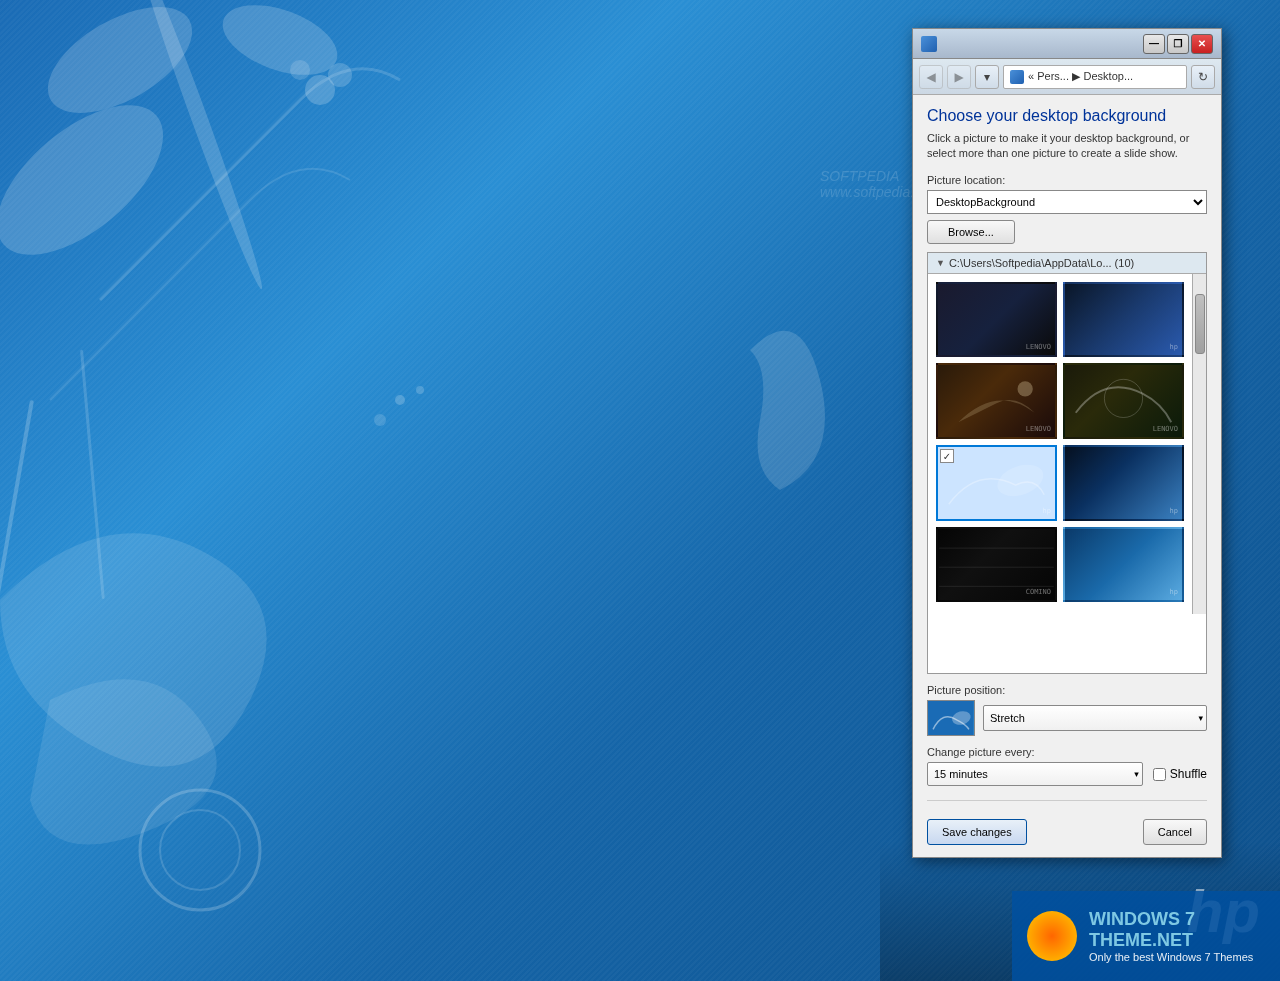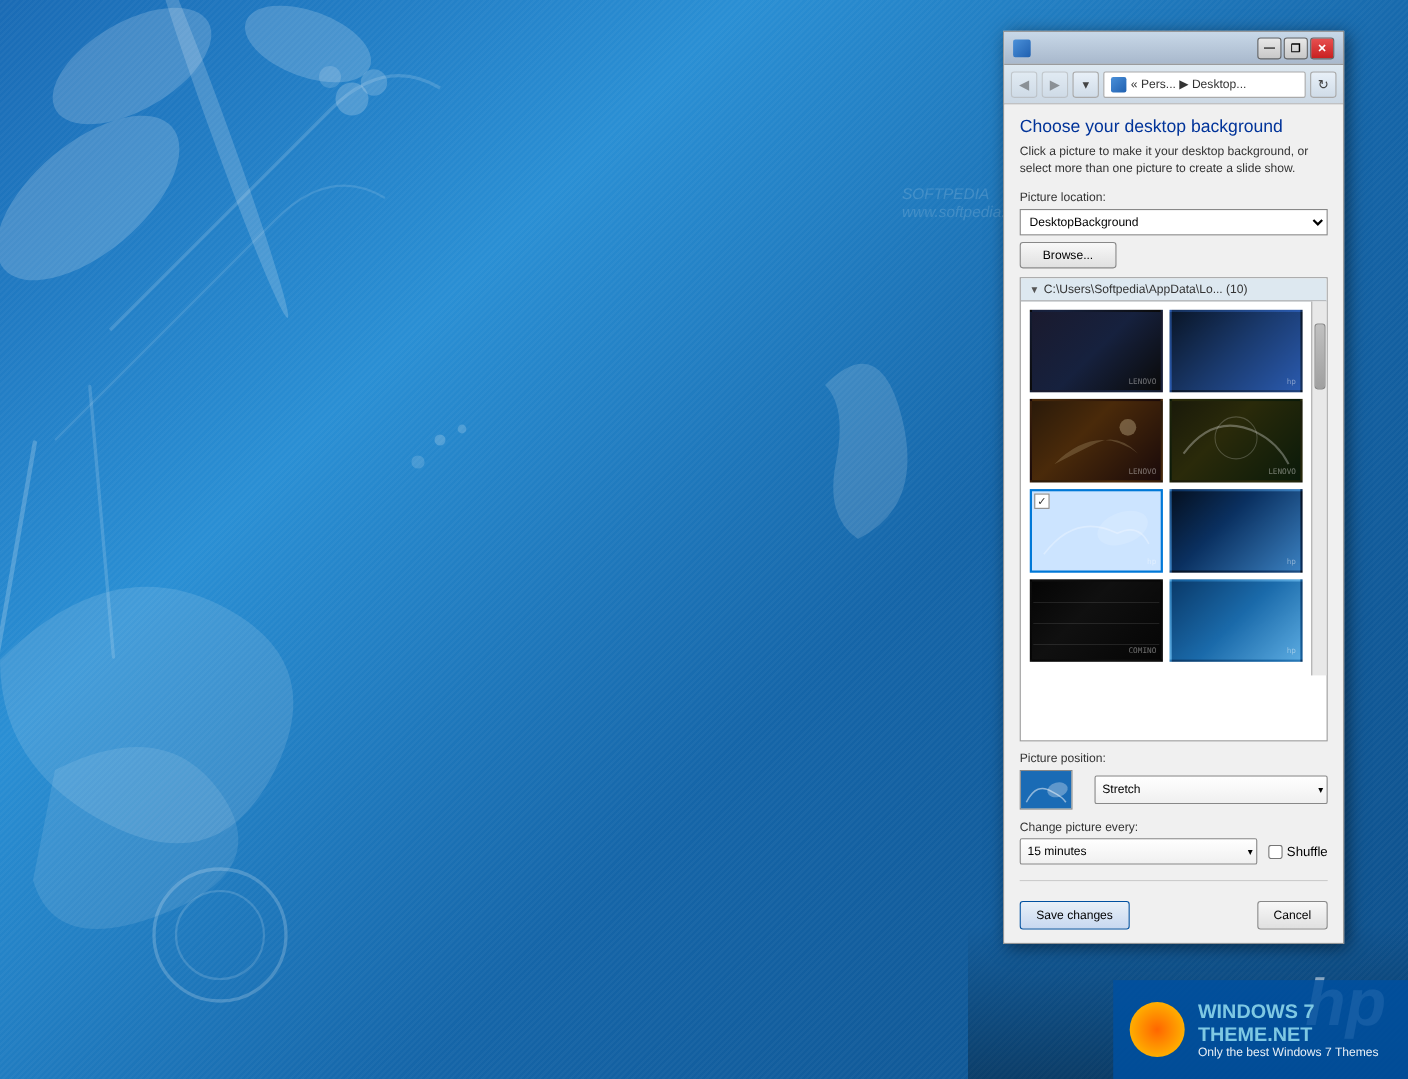--- a/index.html
+++ b/index.html
@@ -406,21 +406,21 @@
     }
 
     
     .position-section {
       margin-bottom: 10px;
     }
 
     .position-row {
       display: flex;
       align-items: center;
-      gap: 20px;
+      gap: 8px;
     }
 
     .position-preview {
       width: 48px;
       height: 36px;
       border: 1px solid #888;
       overflow: hidden;
       flex-shrink: 0;
       background: linear-gradient(135deg, #1a6bb5, #4aaae0);
     }

